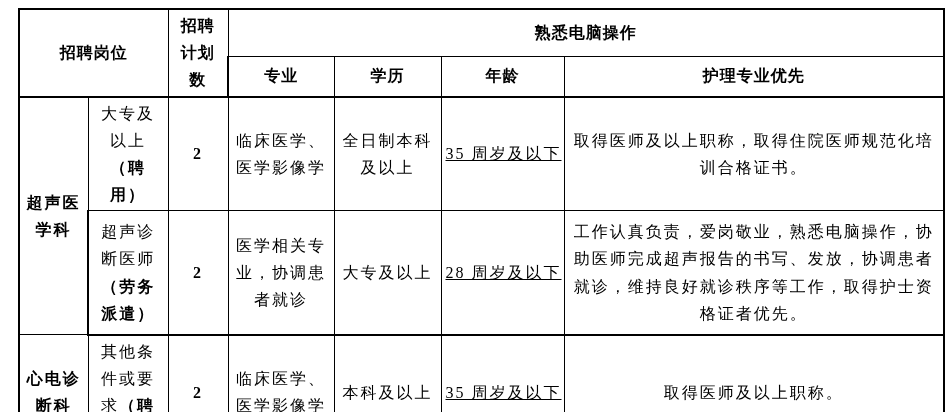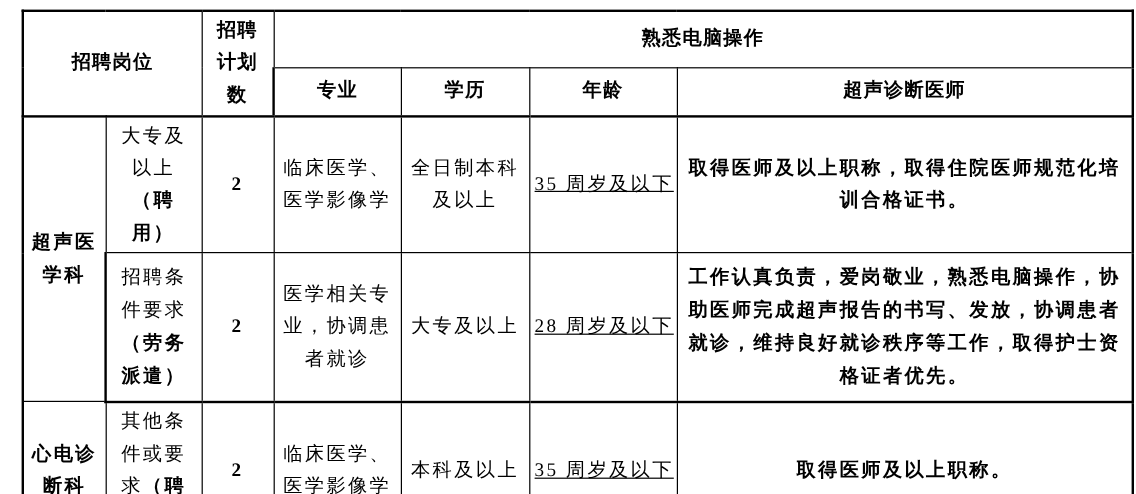--- a/index.html
+++ b/index.html
@@ -64,21 +64,20 @@
     padding: 2px 6px;
   }
   td.pos .tag { font-weight: bold; }
   td.plan { font-weight: bold; }
   td.age { letter-spacing: 1px; padding: 2px 1px; white-space: nowrap; text-decoration: underline; }
   td.other {
     text-align: justify;
     text-justify: inter-character;
     padding: 4px 8px 4px 3px;
     line-height: 1.85;
-    font-weight: bold;
   }
   tr.hrow1 { height: 38px; }
   tr.hrow2 { height: 30px; }
   tr.brow1 { height: 96px; }
   tr.brow2 { height: 124px; }
   tr.brow3 { height: 102px; }
 </style>
 </head>
 <body>
 
@@ -96,35 +95,35 @@
     <thead>
       <tr class="hrow1">
         <th colspan="2" rowspan="2" class="spans-both">招聘岗位</th>
         <th rowspan="2" class="plan-head spans-both">招聘计划数</th>
         <th colspan="4">熟悉电脑操作</th>
       </tr>
       <tr class="hrow2 subhead">
         <th>专业</th>
         <th>学历</th>
         <th>年龄</th>
-        <th>超声诊断医师</th>
+        <th>护理专业优先</th>
       </tr>
     </thead>
     <tbody>
       <tr class="brow1">
         <td rowspan="2" class="dept">超声医学科</td>
         <td class="pos"><span>大专及以上</span><span class="tag">（聘用）</span></td>
         <td class="plan">2</td>
         <td>临床医学、医学影像学</td>
         <td>全日制本科及以上</td>
         <td class="age">35 周岁及以下</td>
         <td class="other">取得医师及以上职称，取得住院医师规范化培训合格证书。</td>
       </tr>
       <tr class="brow2 block-end">
-        <td class="pos"><span>招聘条件要求</span><span class="tag">（劳务派遣）</span></td>
+        <td class="pos"><span>超声诊断医师</span><span class="tag">（劳务派遣）</span></td>
         <td class="plan">2</td>
         <td>医学相关专业，协调患者就诊</td>
         <td>大专及以上</td>
         <td class="age">28 周岁及以下</td>
         <td class="other">工作认真负责，爱岗敬业，熟悉电脑操作，协助医师完成超声报告的书写、发放，协调患者就诊，维持良好就诊秩序等工作，取得护士资格证者优先。</td>
       </tr>
       <tr class="brow3">
         <td class="dept">心电诊断科</td>
         <td class="pos"><span>其他条件或要求</span><span class="tag">（聘用）</span></td>
         <td class="plan">2</td>

